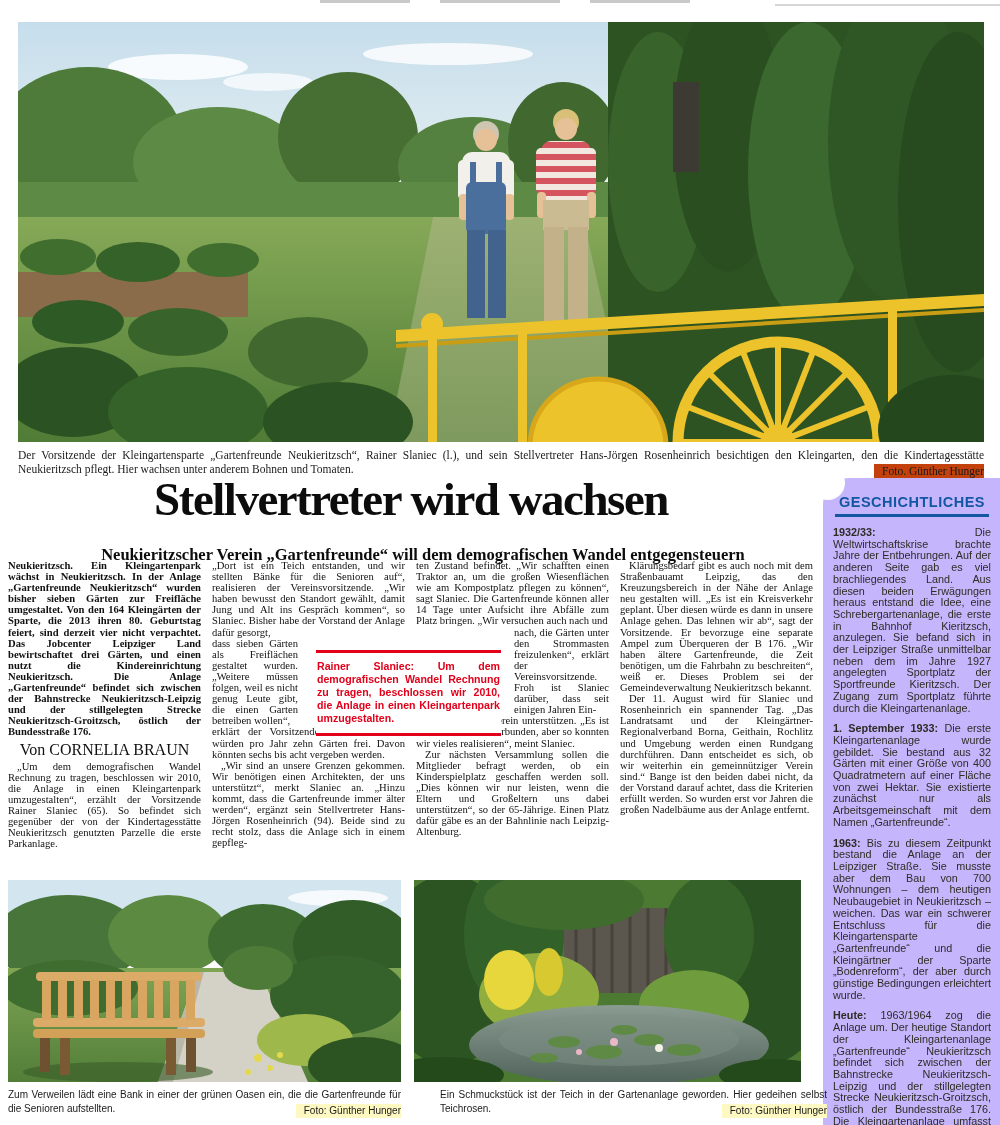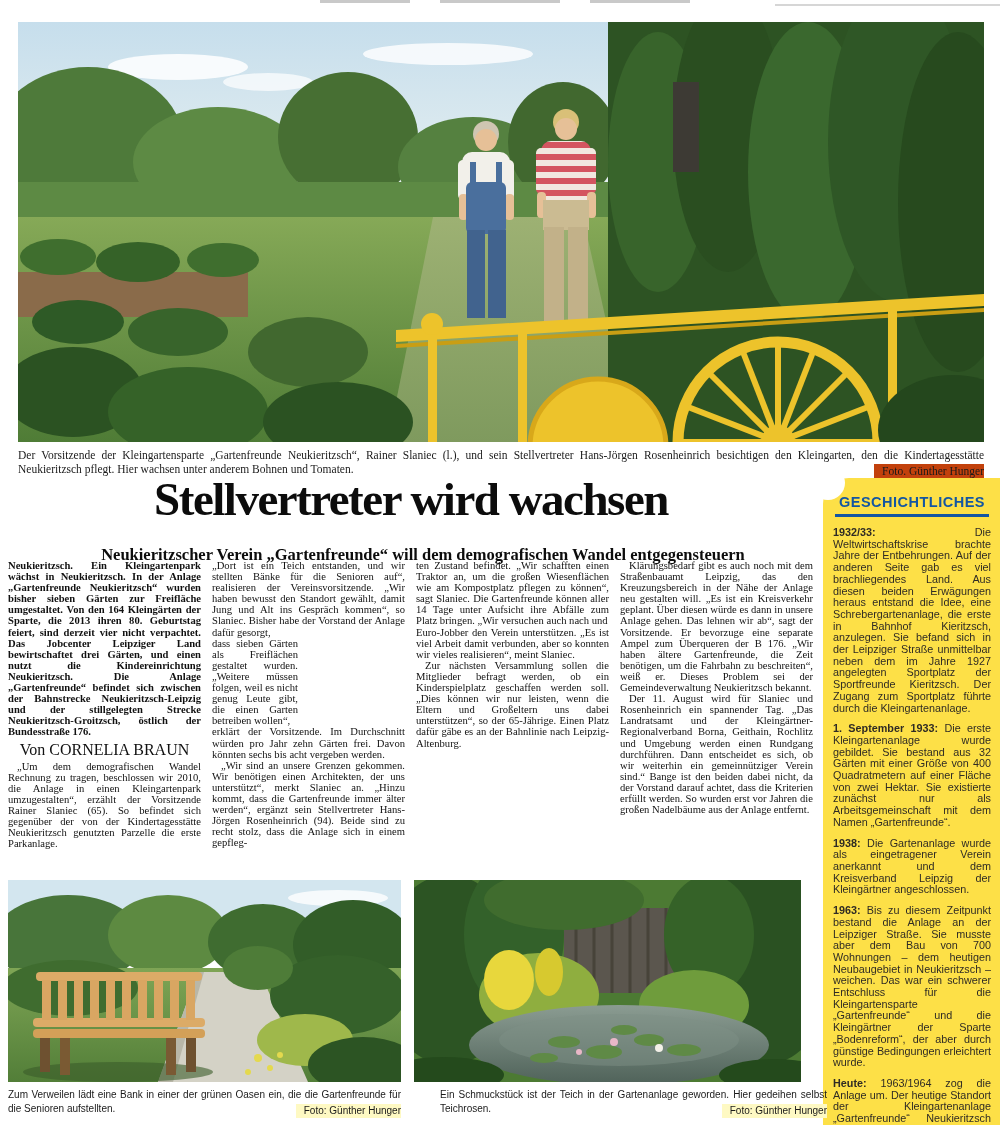--- a/index.html
+++ b/index.html
@@ -26,21 +26,21 @@
   .lede{font-weight:bold;}
   .byline{text-align:center;margin:6px 0 !important;font-size:16px;}
   .indent{text-indent:9px;}
   .narrow-left{width:86px;text-align:justify;}
   .narrow-right{width:95px;margin-left:98px;text-align:justify;}
   
   .pullquote{position:absolute;left:316px;top:650px;width:183px;background:#fff;
     border-top:3px solid #e2001a;border-bottom:3px solid #e2001a;padding:7px 1px 8px 1px;
     font-family:"Liberation Sans",sans-serif;font-weight:bold;font-size:10.6px;line-height:13px;color:#e2001a;text-align:justify;}
   
-  .sidebar{position:absolute;left:823px;top:478px;width:177px;height:647px;background:#fde047;
+  .sidebar{position:absolute;left:823px;top:478px;width:177px;height:647px;background:#c4b5fd;
     border-radius:26px 0 0 0;box-sizing:border-box;padding:16px 9px 10px 10px;
     font-family:"Liberation Sans",sans-serif;font-size:10.8px;line-height:11.7px;color:#2f2b24;text-align:justify;}
   .sidebar .notch{position:absolute;left:-12px;top:-12px;width:34px;height:34px;border-radius:50%;background:#ffffff;}
   .sidebar h3{margin:0 0 4px 0;text-align:center;color:#1356a2;font-size:14.5px;letter-spacing:0.5px;line-height:16px;}
   .sidebar .rule{height:3px;background:#1356a2;margin:0 2px 10px 2px;}
   .sidebar p{margin:0 0 9px 0;}
   .sidebar b{font-weight:bold;}
   
   .photo-bl{position:absolute;left:8px;top:880px;width:393px;height:202px;margin:0;overflow:hidden;}
   .photo-br{position:absolute;left:414px;top:880px;width:387px;height:202px;margin:0;overflow:hidden;}
@@ -189,37 +189,38 @@
       <p class="indent">„Um dem demografischen Wandel Rechnung zu tragen, beschlossen wir 2010, die Anlage in einen Kleingartenpark umzugestalten“, erzählt der Vorsitzende Rainer Slaniec (65). So befindet sich gegenüber der von der Kindertagesstätte Neukieritzsch genutzten Parzelle die erste Parkanlage.</p>
     </div>
     <div class="col">
       <p>„Dort ist ein Teich entstanden, und wir stellten Bänke für die Senioren auf“, realisieren der Vereinsvorsitzende. „Wir haben bewusst den Standort gewählt, damit Jung und Alt ins Gespräch kommen“, so Slaniec. Bisher habe der Vorstand der Anlage dafür gesorgt,</p>
       <div class="narrow-left">dass sieben Gärten als Freiflächen gestaltet wurden. „Weitere müssen folgen, weil es nicht genug Leute gibt, die einen Garten betreiben wollen“,</div>
       <p>erklärt der Vorsitzende. Im Durchschnitt würden pro Jahr zehn Gärten frei. Davon könnten sechs bis acht vergeben werden.</p>
       <p class="indent">„Wir sind an unsere Grenzen gekommen. Wir benötigen einen Architekten, der uns unterstützt“, merkt Slaniec an. „Hinzu kommt, dass die Gartenfreunde immer älter werden“, ergänzt sein Stellvertreter Hans-Jörgen Rosenheinrich (94). Beide sind zu recht stolz, dass die Anlage sich in einem gepfleg-</p>
     </div>
     <div class="col">
       <p>ten Zustand befindet. „Wir schafften einen Traktor an, um die großen Wiesenflächen wie am Kompostplatz pflegen zu können“, sagt Slaniec. Die Gartenfreunde können aller 14 Tage unter Aufsicht ihre Abfälle zum Platz bringen. „Wir versuchen auch nach und</p>
+      <div class="narrow-right">nach, die Gärten unter den Strommasten freizulenken“, erklärt der Vereinsvorsitzende. Froh ist Slaniec darüber, dass seit einigen Jahren Ein-</div>
       <p>Euro-Jobber den Verein unterstützen. „Es ist viel Arbeit damit verbunden, aber so konnten wir vieles realisieren“, meint Slaniec.</p>
       <p class="indent">Zur nächsten Versammlung sollen die Mitglieder befragt werden, ob ein Kinderspielplatz geschaffen werden soll. „Dies können wir nur leisten, wenn die Eltern und Großeltern uns dabei unterstützen“, so der 65-Jährige. Einen Platz dafür gäbe es an der Bahnlinie nach Leipzig-Altenburg.</p>
     </div>
     <div class="col">
       <p class="indent">Klärungsbedarf gibt es auch noch mit dem Straßenbauamt Leipzig, das den Kreuzungsbereich in der Nähe der Anlage neu gestalten will. „Es ist ein Kreisverkehr geplant. Über diesen würde es dann in unsere Anlage gehen. Das lehnen wir ab“, sagt der Vorsitzende. Er bevorzuge eine separate Ampel zum Überqueren der B 176. „Wir haben ältere Gartenfreunde, die Zeit benötigen, um die Fahrbahn zu beschreiten“, weiß er. Dieses Problem sei der Gemeindeverwaltung Neukieritzsch bekannt.</p>
       <p class="indent">Der 11. August wird für Slaniec und Rosenheinrich ein spannender Tag. „Das Landratsamt und der Kleingärtner-Regionalverband Borna, Geithain, Rochlitz und Umgebung werden einen Rundgang durchführen. Dann entscheidet es sich, ob wir weiterhin ein gemeinnütziger Verein sind.“ Bange ist den beiden dabei nicht, da der Vorstand darauf achtet, dass die Kriterien erfüllt werden. So wurden erst vor Jahren die großen Nadelbäume aus der Anlage entfernt.</p>
     </div>
   </div>
 
+  <aside class="pullquote">Rainer Slaniec: Um dem demografischen Wandel Rechnung zu tragen, beschlossen wir 2010, die Anlage in einen Kleingartenpark umzugestalten.</aside>
 
   <aside class="sidebar">
     <div class="notch"></div>
     <h3>GESCHICHTLICHES</h3>
     <div class="rule"></div>
     <p><b>1932/33:</b> <span>Die Weltwirtschaftskrise brachte Jahre der Entbehrungen. Auf der anderen Seite gab es viel brachliegendes Land. Aus diesen beiden Erwägungen heraus entstand die Idee, eine Schrebergartenanlage, die erste in Bahnhof Kieritzsch, anzulegen. Sie befand sich in der Leipziger Straße unmittelbar neben dem im Jahre 1927 angelegten Sportplatz der Sportfreunde Kieritzsch. Der Zugang zum Sportplatz führte durch die Kleingartenanlage.</span></p>
     <p><b>1. September 1933:</b> <span>Die erste Kleingartenanlage wurde gebildet. Sie bestand aus 32 Gärten mit einer Größe von 400 Quadratmetern auf einer Fläche von zwei Hektar. Sie existierte zunächst nur als Arbeitsgemeinschaft mit dem Namen „Gartenfreunde“.</span></p>
-    <p><b>1938:</b> <span>Die Gartenanlage wurde als eingetragener Verein anerkannt und dem Kreisverband Leipzig der Kleingärtner angeschlossen.</span></p>
     <p><b>1963:</b> <span>Bis zu diesem Zeitpunkt bestand die Anlage an der Leipziger Straße. Sie musste aber dem Bau von 700 Wohnungen – dem heutigen Neubaugebiet in Neukieritzsch – weichen. Das war ein schwerer Entschluss für die Kleingartensparte „Gartenfreunde“ und die Kleingärtner der Sparte „Bodenreform“, der aber durch günstige Bedingungen erleichtert wurde.</span></p>
     <p><b>Heute:</b> <span>1963/1964 zog die Anlage um. Der heutige Standort der Kleingartenanlage „Gartenfreunde“ Neukieritzsch befindet sich zwischen der Bahnstrecke Neukieritzsch-Leipzig und der stillgelegten Strecke Neukieritzsch-Groitzsch, östlich der Bundesstraße 176. Die Kleingartenanlage umfasst 160 verpachtete Gärten mit einer Gesamtfläche von etwa sechs Hektar. Vorsitzender des Kleingartenvereins ist der 65-jährige Rainer Slaniec.</span></p>
   </aside>
 
   <figure class="photo-bl">
     <svg viewBox="0 0 393 202" preserveAspectRatio="none">
       <defs>
         <linearGradient id="grass2" x1="0" y1="0" x2="0" y2="1">
           <stop offset="0" stop-color="#7fa555"></stop>
             <stop offset="1" stop-color="#527e38"></stop>

